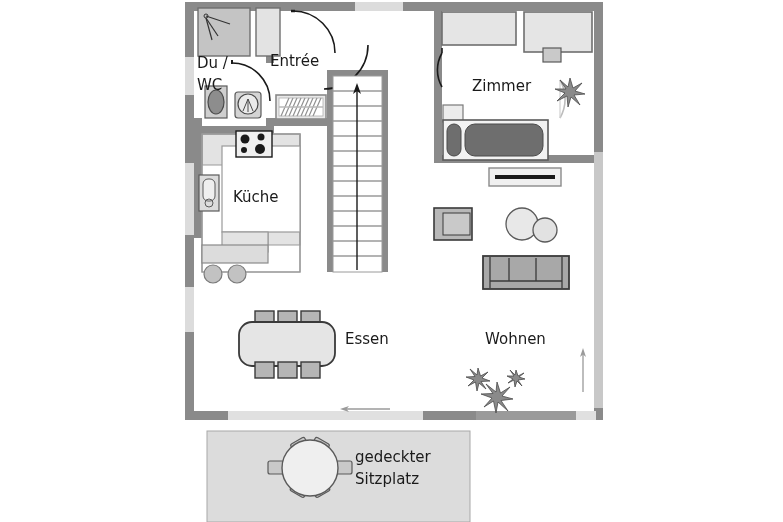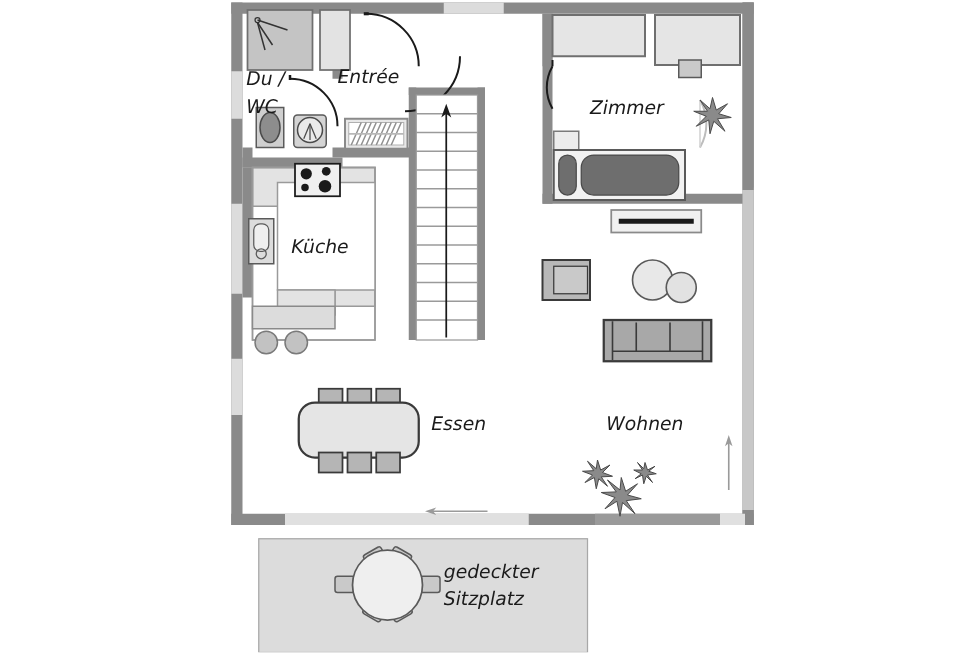--- a/index.html
+++ b/index.html
@@ -1,18 +1,18 @@
 <!DOCTYPE html>
 <html><head>
 <meta charset="utf-8">
 <style>
   html,body{margin:0;padding:0;background:#ffffff;}
   body{width:783px;height:522px;overflow:hidden;
        font-family:"DejaVu Sans","Liberation Sans",sans-serif;}
-  #plan{position:relative;width:783px;height:432px;background:#ffffff;font-style:italic;}
+  #plan{position:relative;width:783px;height:432px;background:#ffffff;}
   svg{display:block;}
   .roomlabel{font-family:"DejaVu Sans","Liberation Sans",sans-serif;
              font-size:15px;fill:#1a1a1a;}
 </style>
 </head>
 <body>
 
 <div id="plan">
 <svg width="783" height="522" viewBox="0 0 783 522">
 

